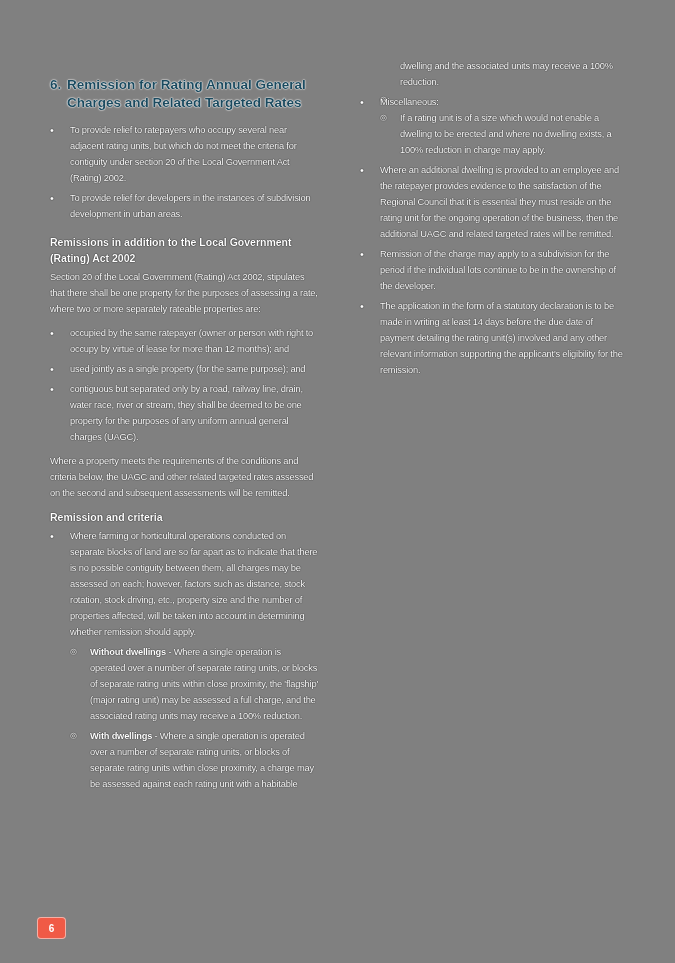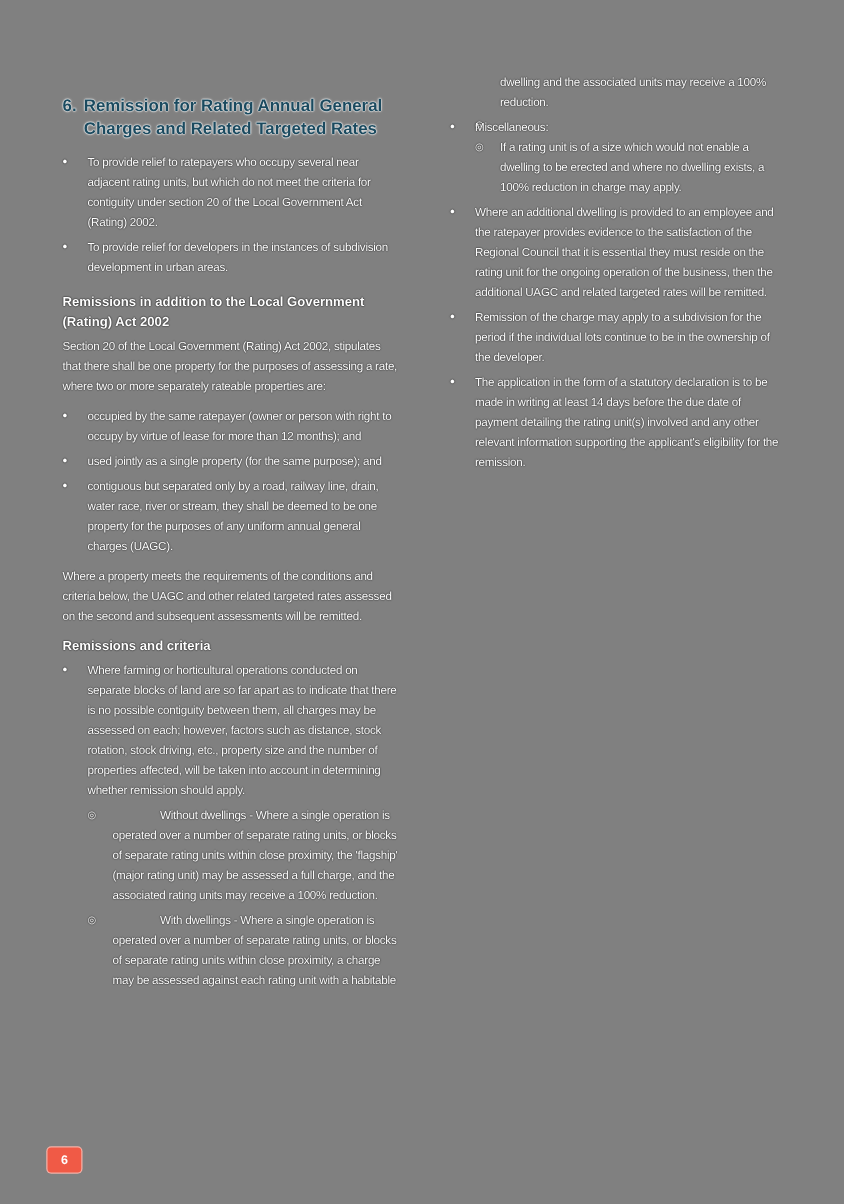--- a/index.html
+++ b/index.html
@@ -21,21 +21,21 @@
   h3 {
     font-size: 10.5px; font-weight: bold; margin: 0 0 3px 0; line-height: 16px; color: #fff;
     text-shadow: 0 0 1px #111, 0 0 1px #111;
   }
   p { font-size: 9.3px; line-height: 16px; margin: 0 0 8px 0; letter-spacing: -0.2px; }
   ul { list-style: none; margin: 0 0 8px 0; padding: 0; }
   li { position: relative; font-size: 9.3px; line-height: 16px; padding-left: 20px; margin-bottom: 4px; letter-spacing: -0.2px; }
   li .bullet { position: absolute; left: 0; top: 0; width: 20px; font-size: 11px; }
   ul.sub { margin: 4px 0 0 0; }
   ul.sub li { padding-left: 20px; }
-  b.lead { font-weight: normal; margin-left: 38px; }
+  b.lead { font-weight: bold; }
   .footer { position: absolute; left: 38px; top: 918px; display: flex; align-items: flex-start; }
   .page-badge {
     width: 27px; height: 20px; background: #f05a46; border-radius: 3px; color: #fff; font-size: 10px; font-weight: bold;
     display: flex; align-items: center; justify-content: center; margin-right: 18px; margin-top: 0px;
     box-shadow: 0 0 0 1px #f4b0a6;
   }
   .footer-text { line-height: 14px; }
   .footer-line1 { font-size: 8.6px; font-weight: bold; color: #1a1a1a; letter-spacing: -0.2px; text-shadow: 0 0 1px #fff; }
   .footer-line2 { font-size: 8.6px; font-weight: bold; color: #ff4a3a; letter-spacing: -0.1px; text-shadow: 0 0 1px #fff; }
 </style>
@@ -55,21 +55,21 @@
 
   <h3 style="margin-top:12px;">Remissions in addition to the Local Government (Rating) Act 2002</h3>
   <p class="w">Section 20 of the Local Government (Rating) Act 2002, stipulates that there shall be one property for the purposes of assessing a rate, where two or more separately rateable properties are:</p>
   <ul class="w">
     <li><span class="bullet">•</span><span>occupied by the same ratepayer (owner or person with right to occupy by virtue of lease for more than 12 months); and</span></li>
     <li><span class="bullet">•</span><span>used jointly as a single property (for the same purpose); and</span></li>
     <li><span class="bullet">•</span><span>contiguous but separated only by a road, railway line, drain, water race, river or stream, they shall be deemed to be one property for the purposes of any uniform annual general charges (UAGC).</span></li>
   </ul>
   <p class="w">Where a property meets the requirements of the conditions and criteria below, the UAGC and other related targeted rates assessed on the second and subsequent assessments will be remitted.</p>
 
-  <h3>Remissions and criteria</h3>
+  <h3>Remission and criteria</h3>
   <ul class="w">
     <li><span class="bullet">•</span><span>Where farming or horticultural operations conducted on separate blocks of land are so far apart as to indicate that there is no possible contiguity between them, all charges may be assessed on each; however, factors such as distance, stock rotation, stock driving, etc., property size and the number of properties affected, will be taken into account in determining whether remission should apply.</span>
       <ul class="sub">
         <li><span class="bullet" style="font-size:8px;">◎</span><b class="lead">Without dwellings</b><span> - Where a single operation is operated over a number of separate rating units, or blocks of separate rating units within close proximity, the 'flagship' (major rating unit) may be assessed a full charge, and the associated rating units may receive a 100% reduction.</span></li>
         <li><span class="bullet" style="font-size:8px;">◎</span><b class="lead">With dwellings</b><span> - Where a single operation is operated over a number of separate rating units, or blocks of separate rating units within close proximity, a charge may be assessed against each rating unit with a habitable</span></li>
       </ul>
     </li>
   </ul>
 </div>
 

